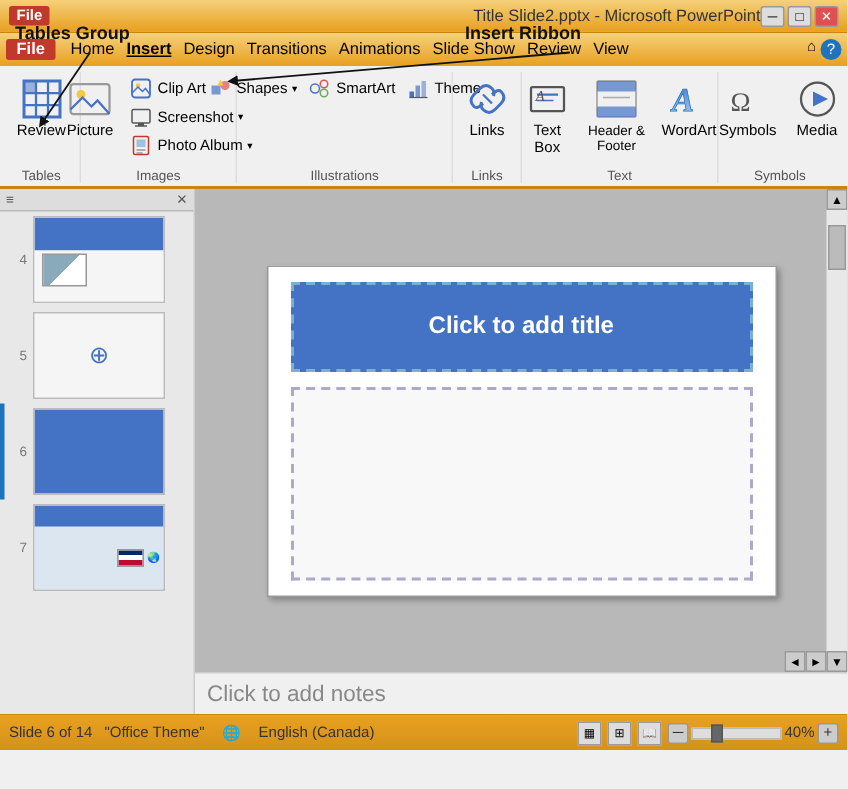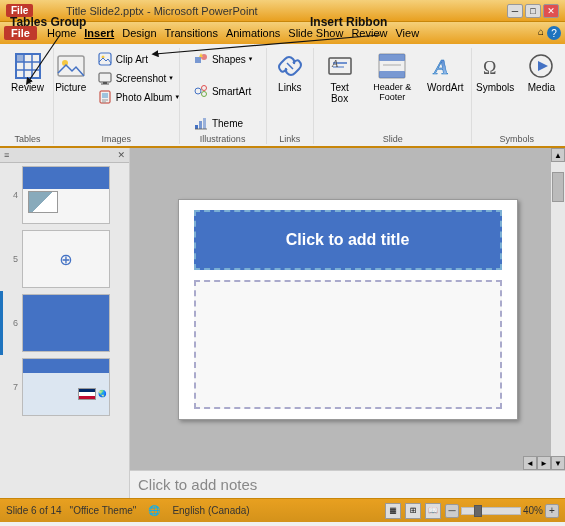--- a/index.html
+++ b/index.html
@@ -1,20 +1,20 @@
 <!DOCTYPE html>
 <html><head>
   <meta charset="utf-8">
   <style>
     * { margin: 0; padding: 0; box-sizing: border-box; }
     body { width: 565px; height: 526px; font-family: 'Segoe UI', Arial, sans-serif; font-size: 11px; background: #f0f0f0; overflow: hidden; }
 
     
     .title-bar { background: linear-gradient(to bottom, #f5d07a, #e8a020); height: 22px; display: flex; align-items: center; justify-content: space-between; padding: 0 6px; border-bottom: 1px solid #c8860a; }
-    .title-bar-text { font-size: 11px; color: #333; flex: 1; text-align: left; }
+    .title-bar-text { font-size: 11px; color: #333; flex: 1; text-align: right; }
     .title-bar-buttons { display: flex; gap: 2px; }
     .tb-btn { width: 16px; height: 14px; display: flex; align-items: center; justify-content: center; font-size: 9px; border: 1px solid #999; background: #ddd; cursor: pointer; border-radius: 2px; }
     .tb-btn.close { background: #e05050; color: white; }
 
     
     .ribbon { background: #f0f0f0; border-bottom: 2px solid #c8860a; display: flex; padding: 4px 4px 2px 4px; gap: 2px; min-height: 82px; }
     .ribbon-group { display: flex; flex-direction: column; align-items: center; border-right: 1px solid #ddd; padding: 0 6px 0 4px; min-width: 50px; }
     .ribbon-group-label { font-size: 9px; color: #555; margin-top: auto; padding-top: 2px; text-align: right; }
     .ribbon-group-items { display: flex; gap: 3px; align-items: flex-start; flex: 1; }
     .ribbon-btn-large { display: flex; flex-direction: column; align-items: center; cursor: pointer; padding: 2px 4px; border-radius: 3px; min-width: 36px; }
@@ -187,21 +187,21 @@
           </div>
           <span class="photo-album-label">Photo Album</span>
           <span class="dropdown-arrow">▾</span>
         </div>
       </div>
     </div>
     <span class="ribbon-group-label">Images</span>
   </div>
 
   <div class="ribbon-group" style="min-width:85px;">
-    <div class="ribbon-group-items" style="flex-direction:column; gap:14px; padding-top:2px;">
+    <div class="ribbon-group-items" style="flex-direction:row; gap:1px; padding-top:2px;">
       <div class="ribbon-btn-small">
         <div class="icon-sm">
           <svg width="14" height="14">
               <rect x="1" y="5" width="6" height="6" fill="#4472c4" opacity="0.7"></rect>
               <circle cx="10" cy="5" r="3" fill="#e05050" opacity="0.7"></circle>
               <polygon points="7,1 9,5 5,5" fill="#f5c842"></polygon>
             </svg>
         </div>
         <span>Shapes</span>
         <span class="dropdown-arrow">▾</span>
@@ -281,21 +281,21 @@
                 <linearGradient id="wa" x1="0" y1="0" x2="0" y2="1">
                   <stop offset="0%" stop-color="#4472c4"></stop>
                   <stop offset="100%" stop-color="#a9d0f5"></stop>
                 </linearGradient>
               </defs>
             </svg>
         </div>
         <span class="label">WordArt</span>
       </div>
     </div>
-    <span class="ribbon-group-label">Slide</span>
+    <span class="ribbon-group-label">Text</span>
   </div>
 
   <div class="ribbon-group" style="min-width:80px; border-right:none;">
     <div class="ribbon-group-items" style="gap:3px;">
       <div class="ribbon-btn-large" style="min-width:42px;">
         <div class="icon">
           <svg width="30" height="28">
               <text x="3" y="22" font-size="18" font-family="serif" fill="#555">Ω</text>
             </svg>
         </div>

